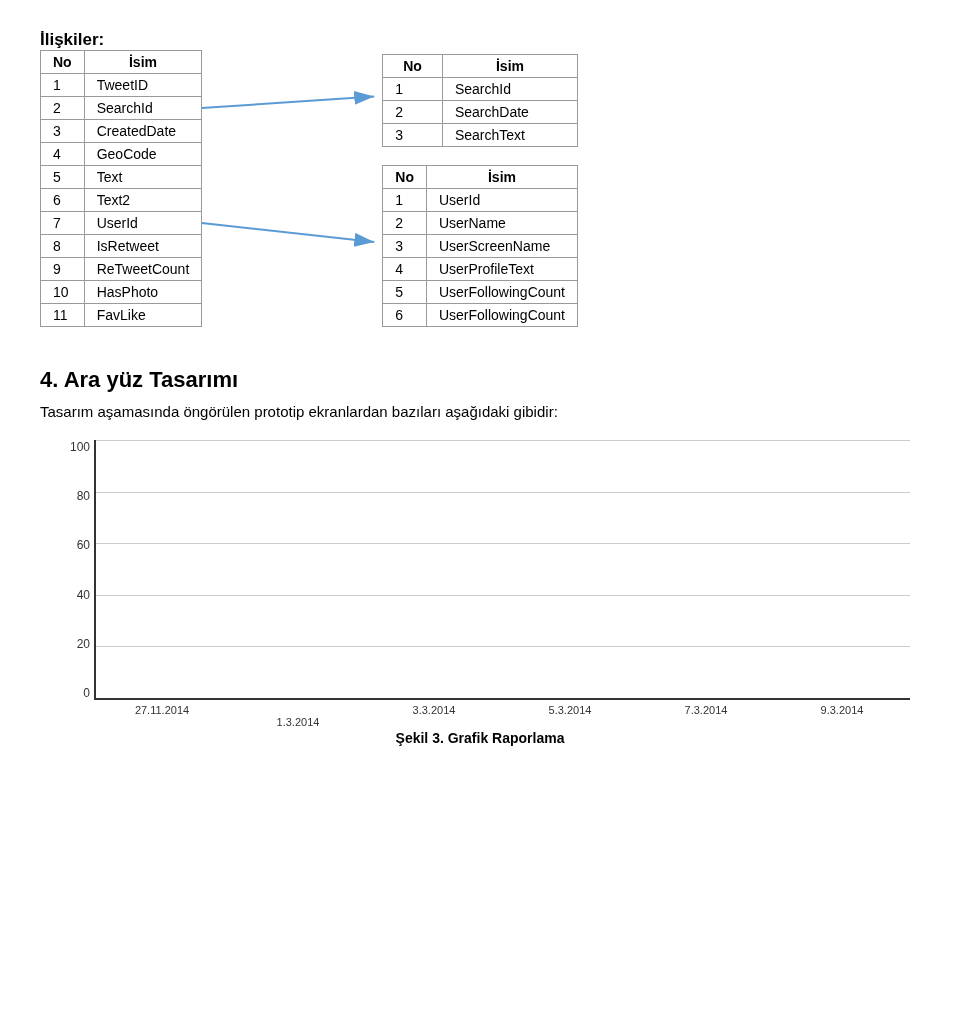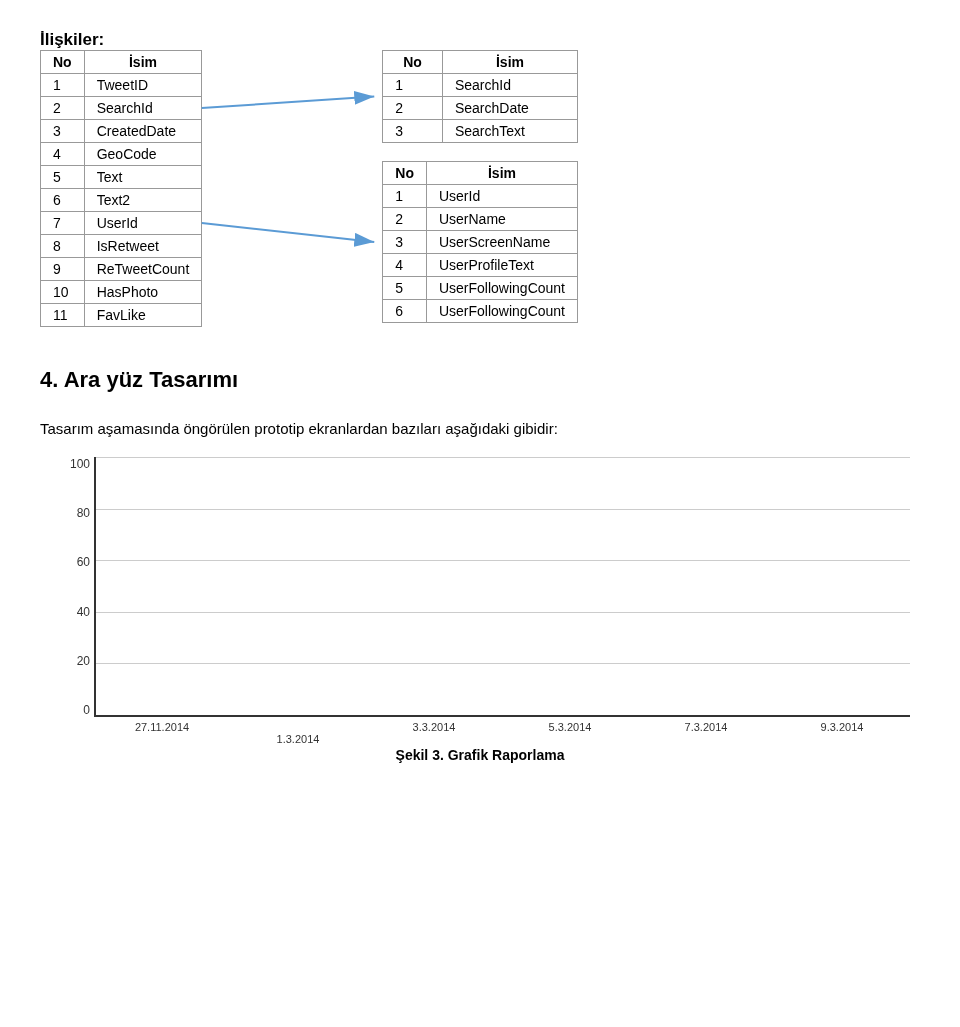--- a/index.html
+++ b/index.html
@@ -36,21 +36,21 @@
       display: flex;
       flex-direction: column;
       gap: 18px;
       margin-left: 60px;
     }
 
     
     .section-title {
       font-size: 22px;
       font-weight: bold;
-      margin-bottom: 27px;
+      margin-bottom: 10px;
       color: #000;
     }
 
     .section-subtitle {
       font-size: 15px;
       margin-bottom: 20px;
     }
 
     
     .chart-container {
@@ -71,21 +71,21 @@
     }
 
     .description {
       font-size: 14px;
       line-height: 1.6;
     }
 
     .relations-wrapper {
       position: relative;
       display: flex;
-      align-items: flex-start;
+      align-items: flex-end;
       gap: 0;
     }
   </style>
 </head>
 <body>
 
 <div class="relations-title">İlişkiler:</div>
 
 <div class="relations-wrapper" id="relations-wrapper">
 

